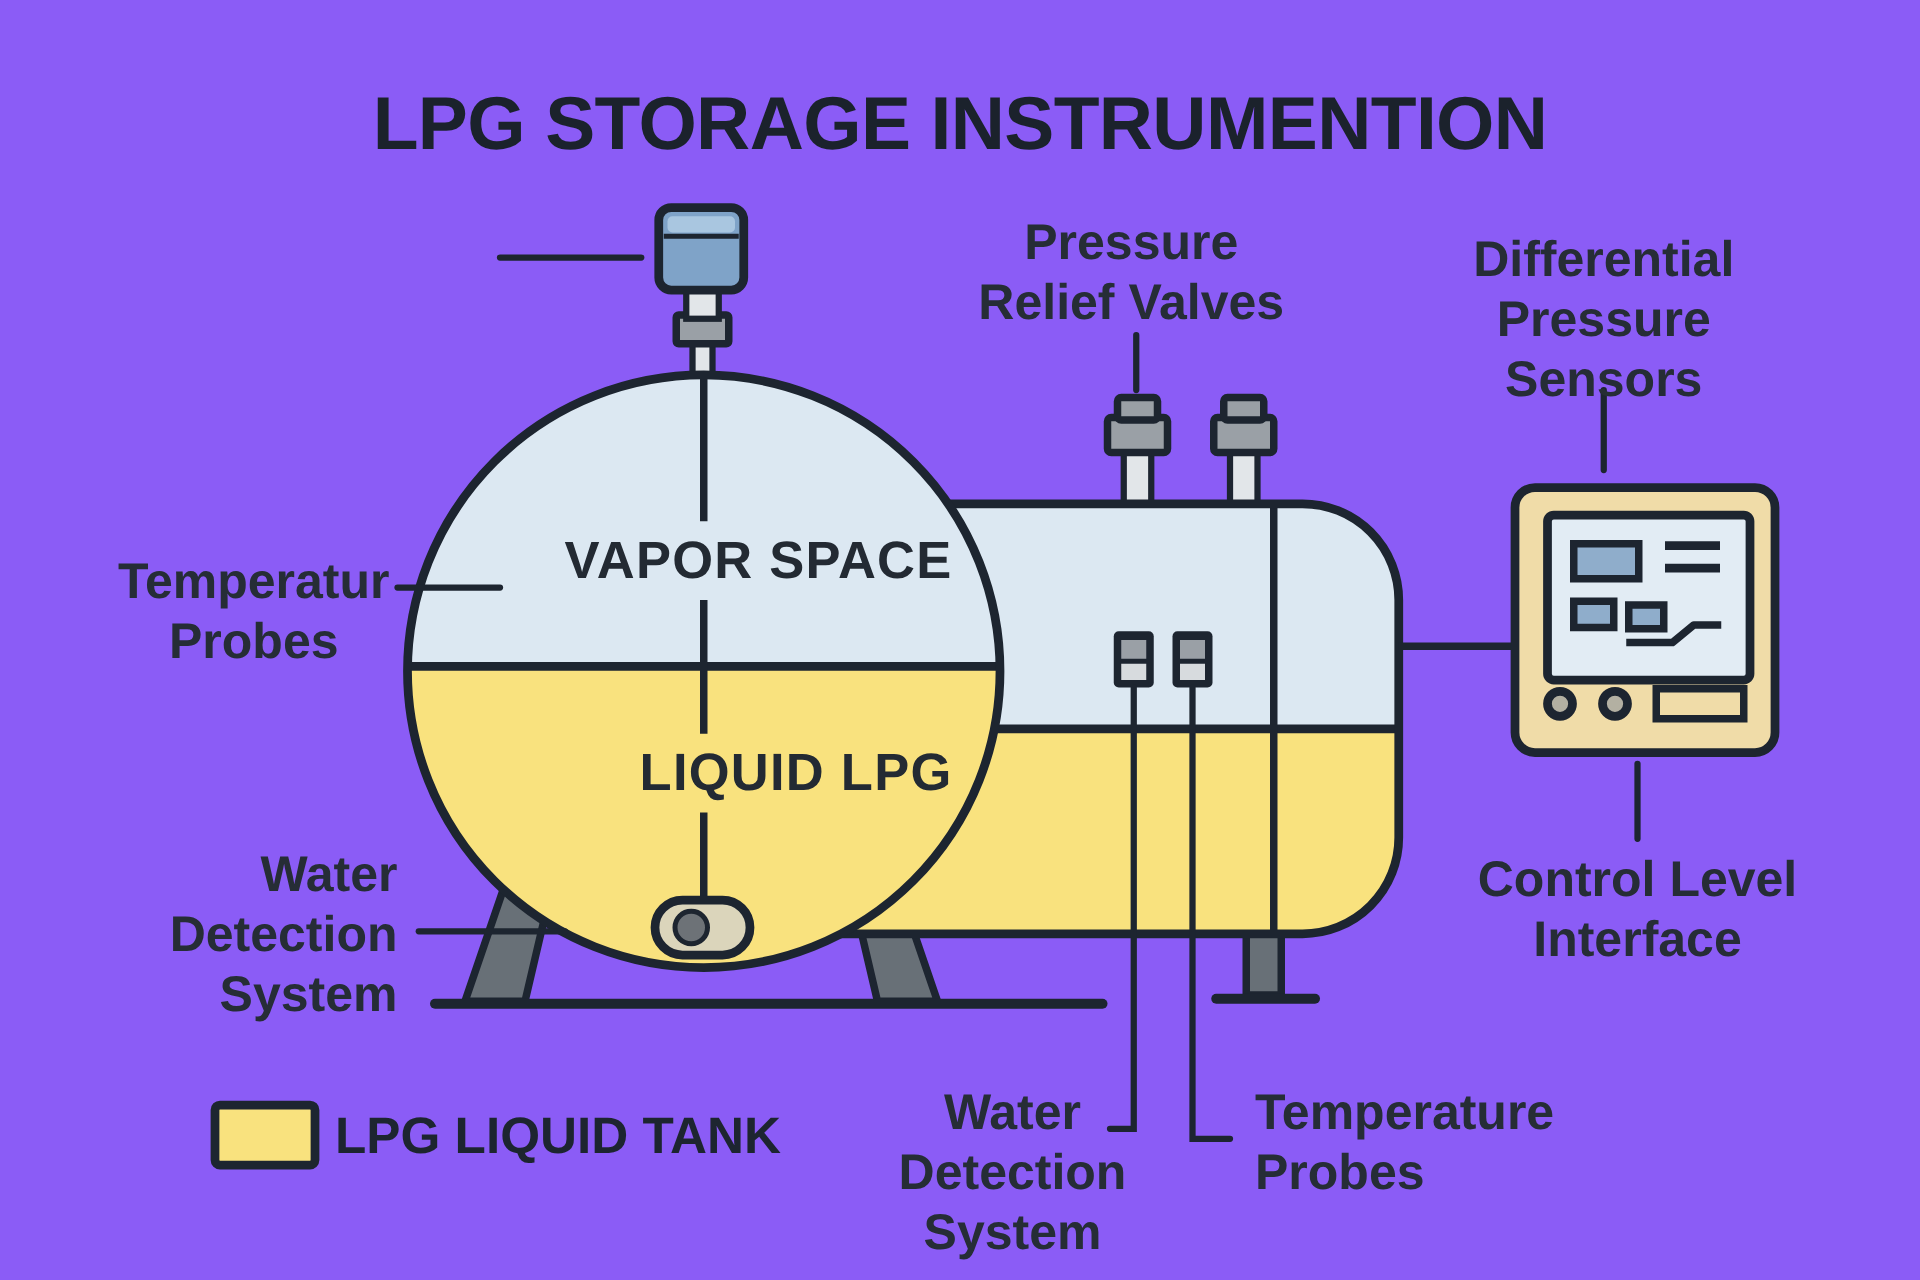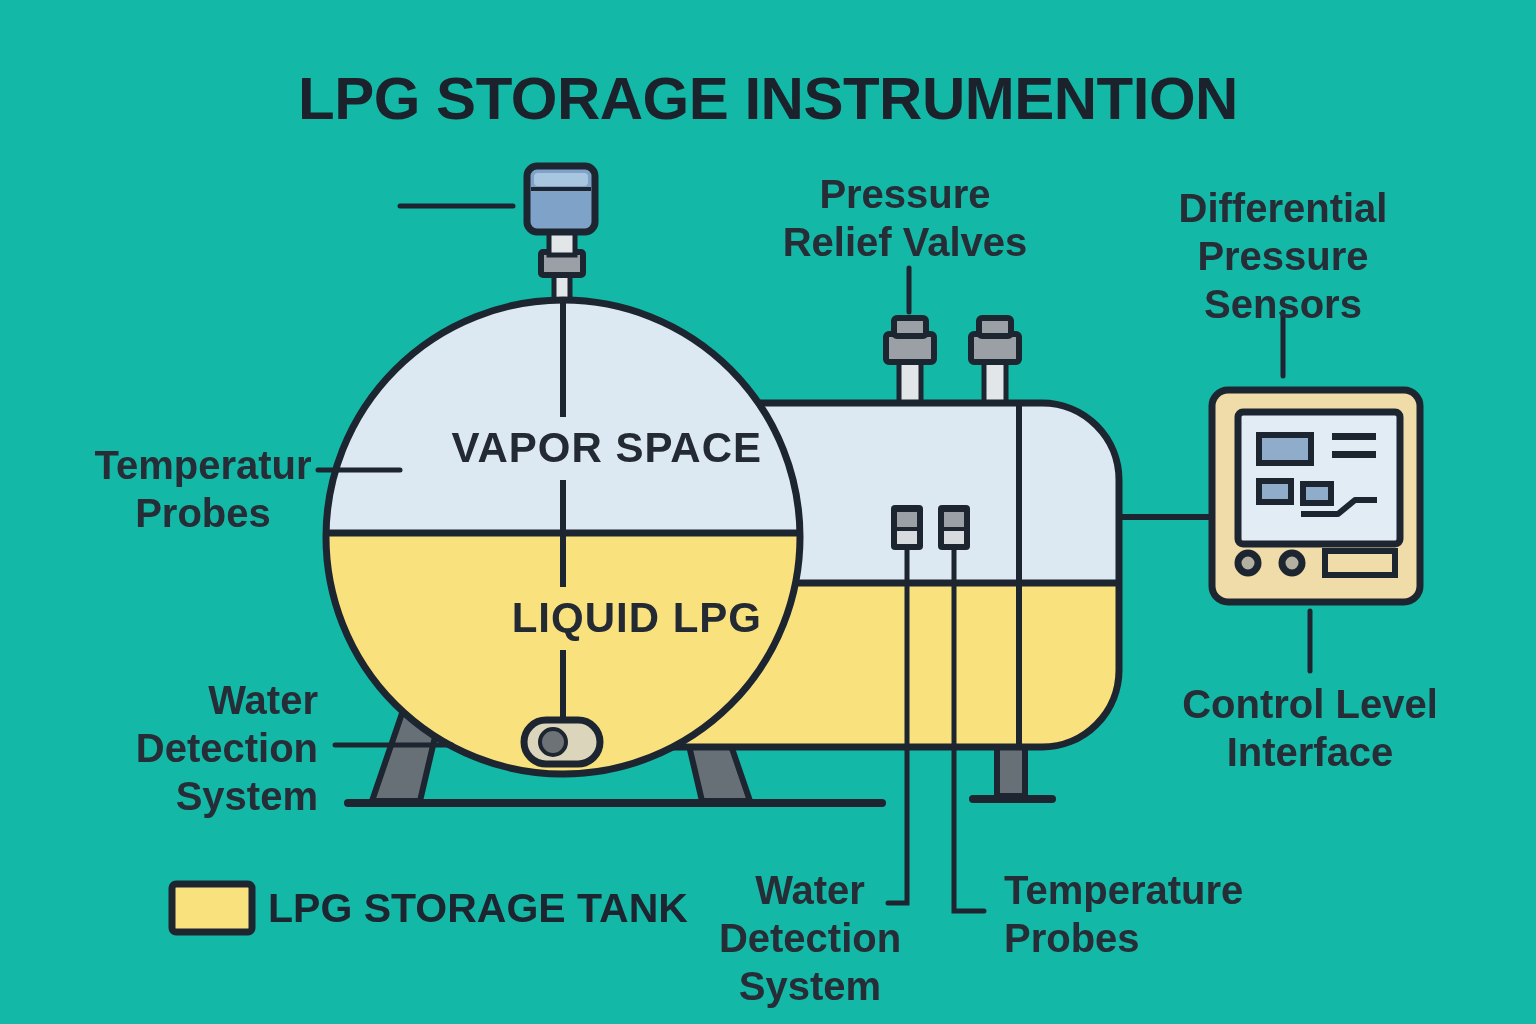--- a/index.html
+++ b/index.html
@@ -1,16 +1,16 @@
 <!DOCTYPE html>
 <html><head>
 <meta charset="utf-8">
 <style>
   html,body{margin:0;padding:0;background:#faf3e4;}
-  .stage{position:relative;width:1536px;height:1024px;background:#14b8a6;overflow:hidden;
+  .stage{position:relative;width:1536px;height:1024px;background:#8b5cf6;overflow:hidden;
          font-family:"Liberation Sans",sans-serif;color:#262d36;}
   .stage svg{position:absolute;left:0;top:0;}
   .lbl{position:absolute;white-space:pre-line;font-size:40px;line-height:48px;font-weight:600;
        color:#262d36;text-align:center;}
   .lbl.right{text-align:right;}
   .lbl.left{text-align:left;}
   .title{position:absolute;left:0;top:64px;width:1536px;text-align:center;
          font-size:60px;font-weight:700;letter-spacing:-0.5px;color:#1b222c;}
   .tanktext{position:absolute;font-size:42px;font-weight:700;letter-spacing:1px;
             color:#232a33;text-align:right;width:400px;left:362px;}
@@ -139,14 +139,14 @@
 Interface</div>
   <div class="lbl" style="left:655px;top:866px;width:310px;">Water
 Detection
 System</div>
   <div class="lbl left" style="left:1004px;top:866px;width:330px;">Temperature
 Probes</div>
 
   <div class="tanktext" style="top:424px;">VAPOR SPACE</div>
   <div class="tanktext" style="top:594px;">LIQUID LPG</div>
 
-  <div class="legendtext">LPG STORAGE TANK</div>
+  <div class="legendtext">LPG LIQUID TANK</div>
 </div>
 
 </body></html>

